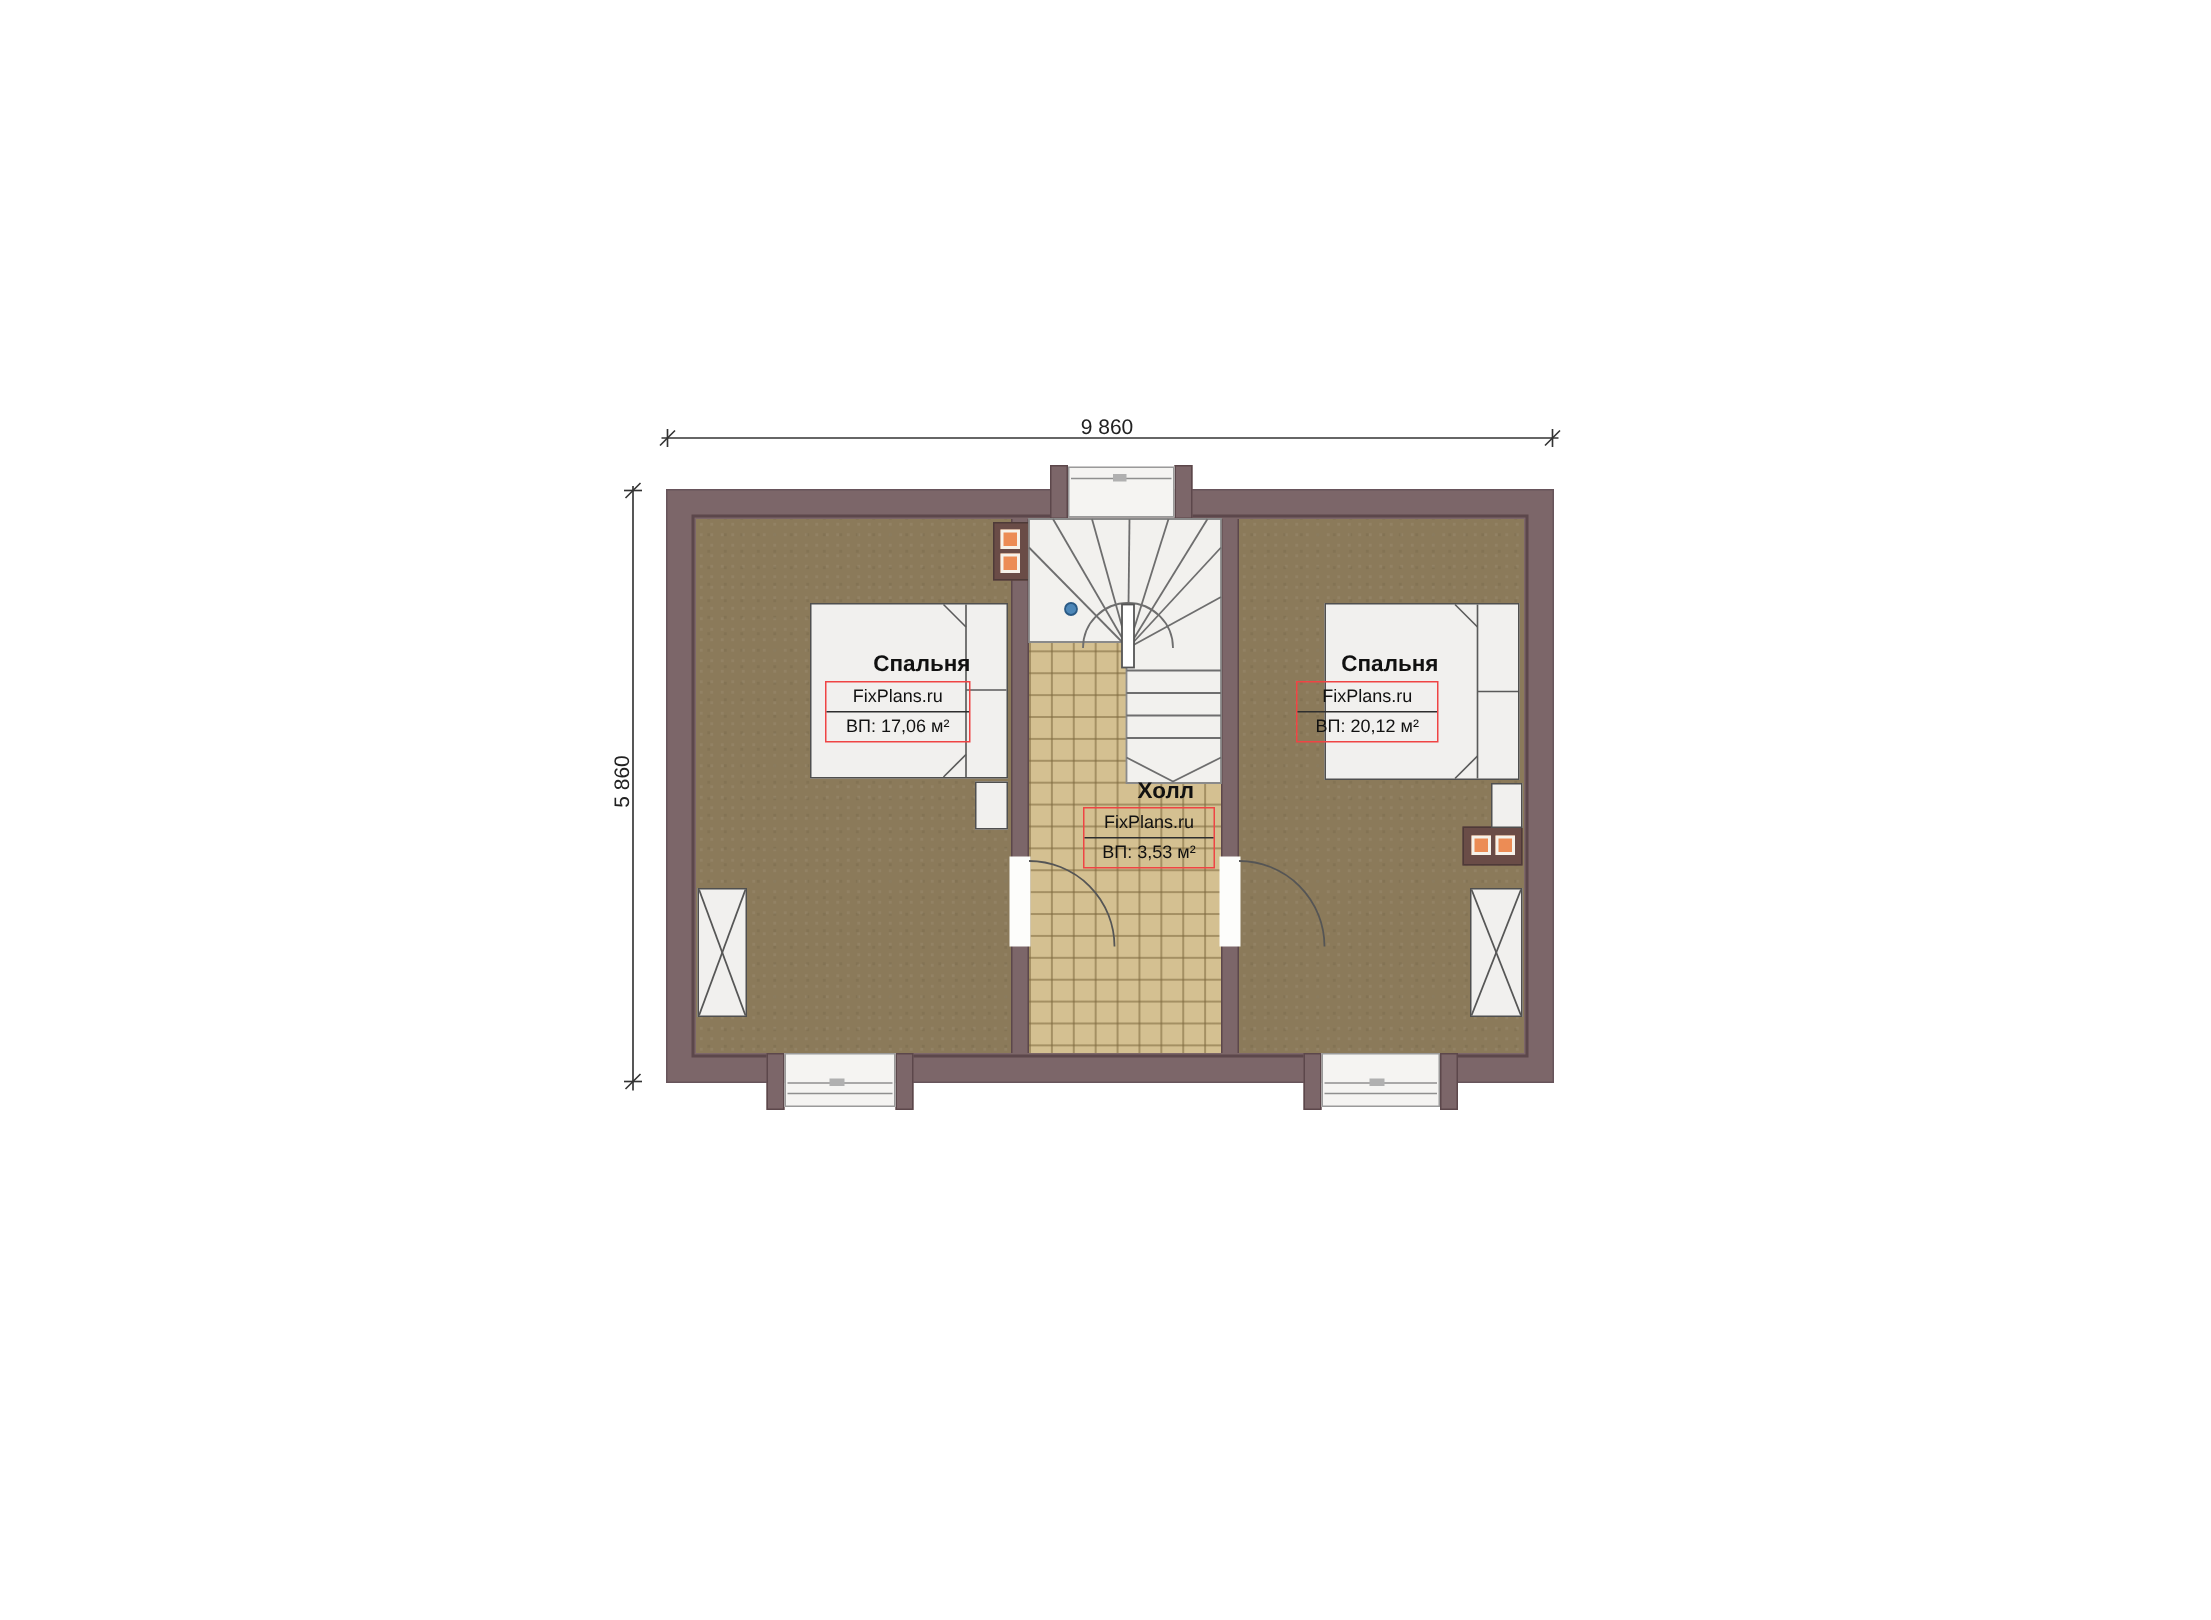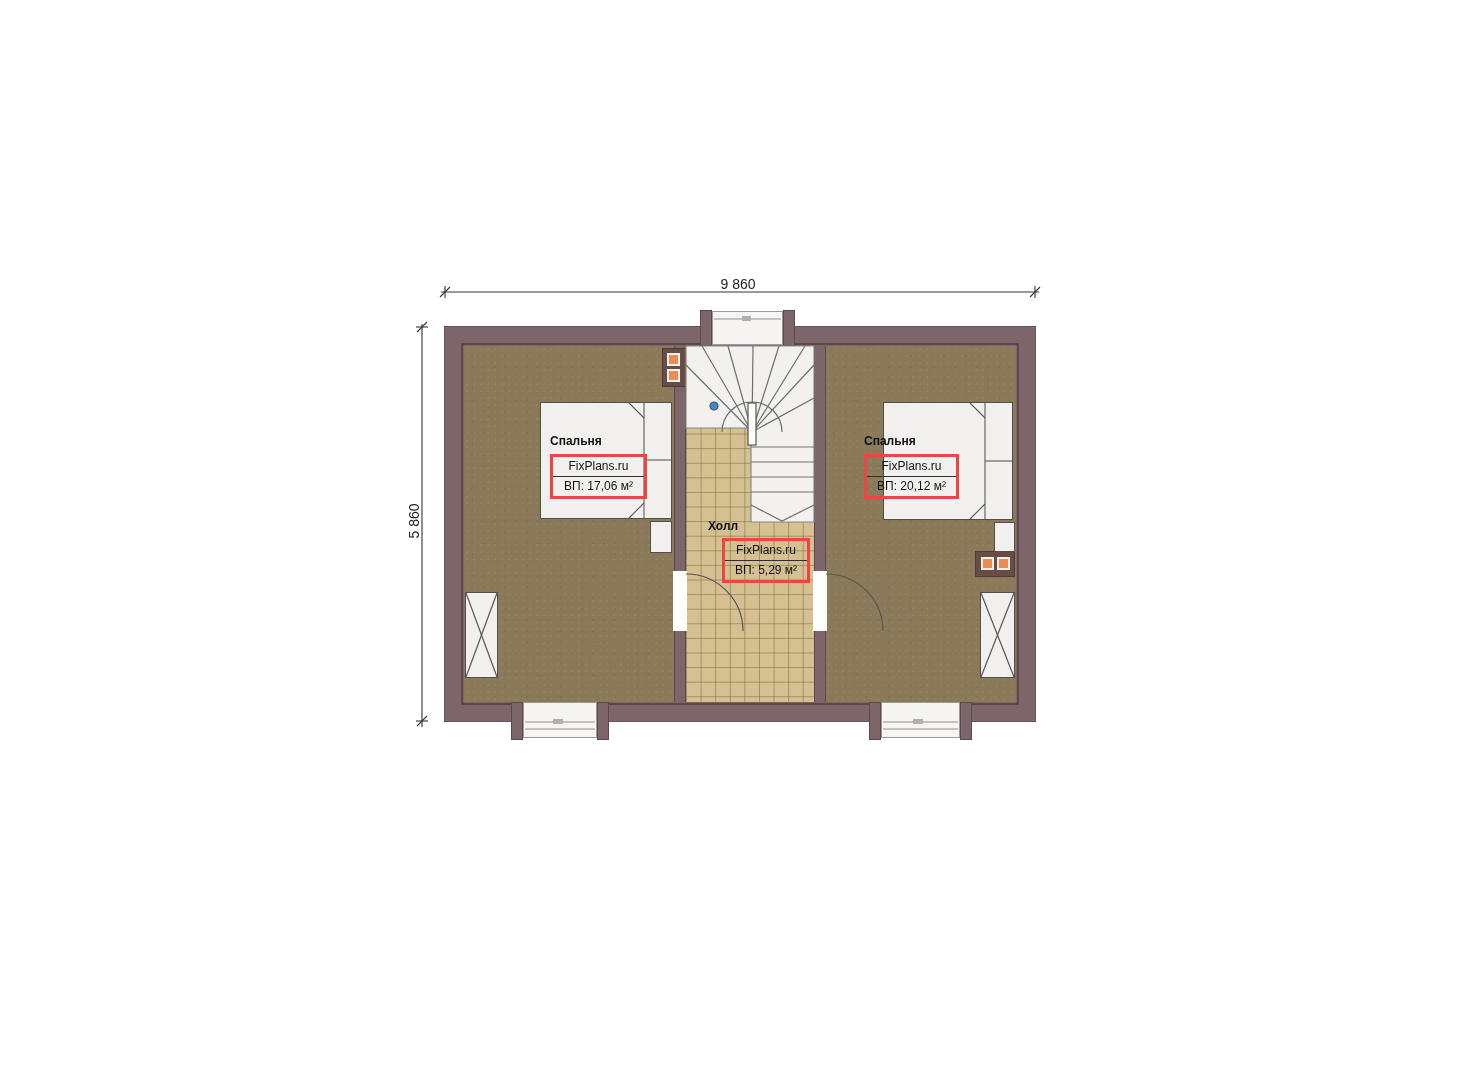--- a/index.html
+++ b/index.html
@@ -21,22 +21,22 @@
     background-image:linear-gradient(to right, rgba(125,104,62,.55) 1px, transparent 1px),
                      linear-gradient(to bottom, rgba(125,104,62,.55) 1px, transparent 1px);
     background-size:14.6px 14.6px;}
   .hall-wall{background:var(--wall);border-left:1px solid var(--wall-outline);border-right:1px solid var(--wall-outline);}
   .door-gap{background:#fdfdfb;}
   .furn{background:var(--furn);border:1px solid var(--furn-line);}
   .flue{background:var(--flue);border:1px solid #4e3a38;}
   .fsq{background:var(--accent-orange);border:2px solid #f6f2ea;}
   .jamb{background:var(--wall);border:1px solid var(--wall-outline);}
   .sill{background:#f5f4f2;border:1px solid #9a9a9a;}
-  .room-name{font-weight:bold;font-size:12px;color:var(--label-text);text-align:left;white-space:nowrap;}
-  .label-table{border:3px solid #ef4444;}
+  .room-name{font-weight:bold;font-size:15px;color:var(--label-text);text-align:right;white-space:nowrap;}
+  .label-table{border:1px solid #ef4444;}
   .label-table .row{height:19px;line-height:19px;text-align:center;font-size:12px;color:var(--label-text);white-space:nowrap;overflow:hidden;}
   .label-table .row + .row{border-top:1px solid #2e2e2e;}
   .dim-label{font-size:14px;color:#222;text-align:center;}
   svg.overlay{position:absolute;left:0;top:0;width:1474px;height:1080px;pointer-events:none;}
 </style>
 </head>
 <body>
 
 <div class="page">
 
@@ -165,16 +165,16 @@
 
   <div class="abs room-name" style="left:864px;top:434px;width:95px">Спальня</div>
   <div class="abs label-table" style="left:864px;top:454px;width:95px">
     <div class="row">FixPlans.ru</div>
     <div class="row">ВП: 20,12 м²</div>
   </div>
 
   <div class="abs room-name" style="left:708px;top:519px;width:88px">Холл</div>
   <div class="abs label-table" style="left:722px;top:538px;width:88px">
     <div class="row">FixPlans.ru</div>
-    <div class="row">ВП: 5,29 м²</div>
+    <div class="row">ВП: 3,53 м²</div>
   </div>
 
 </div>
 
 </body></html>

